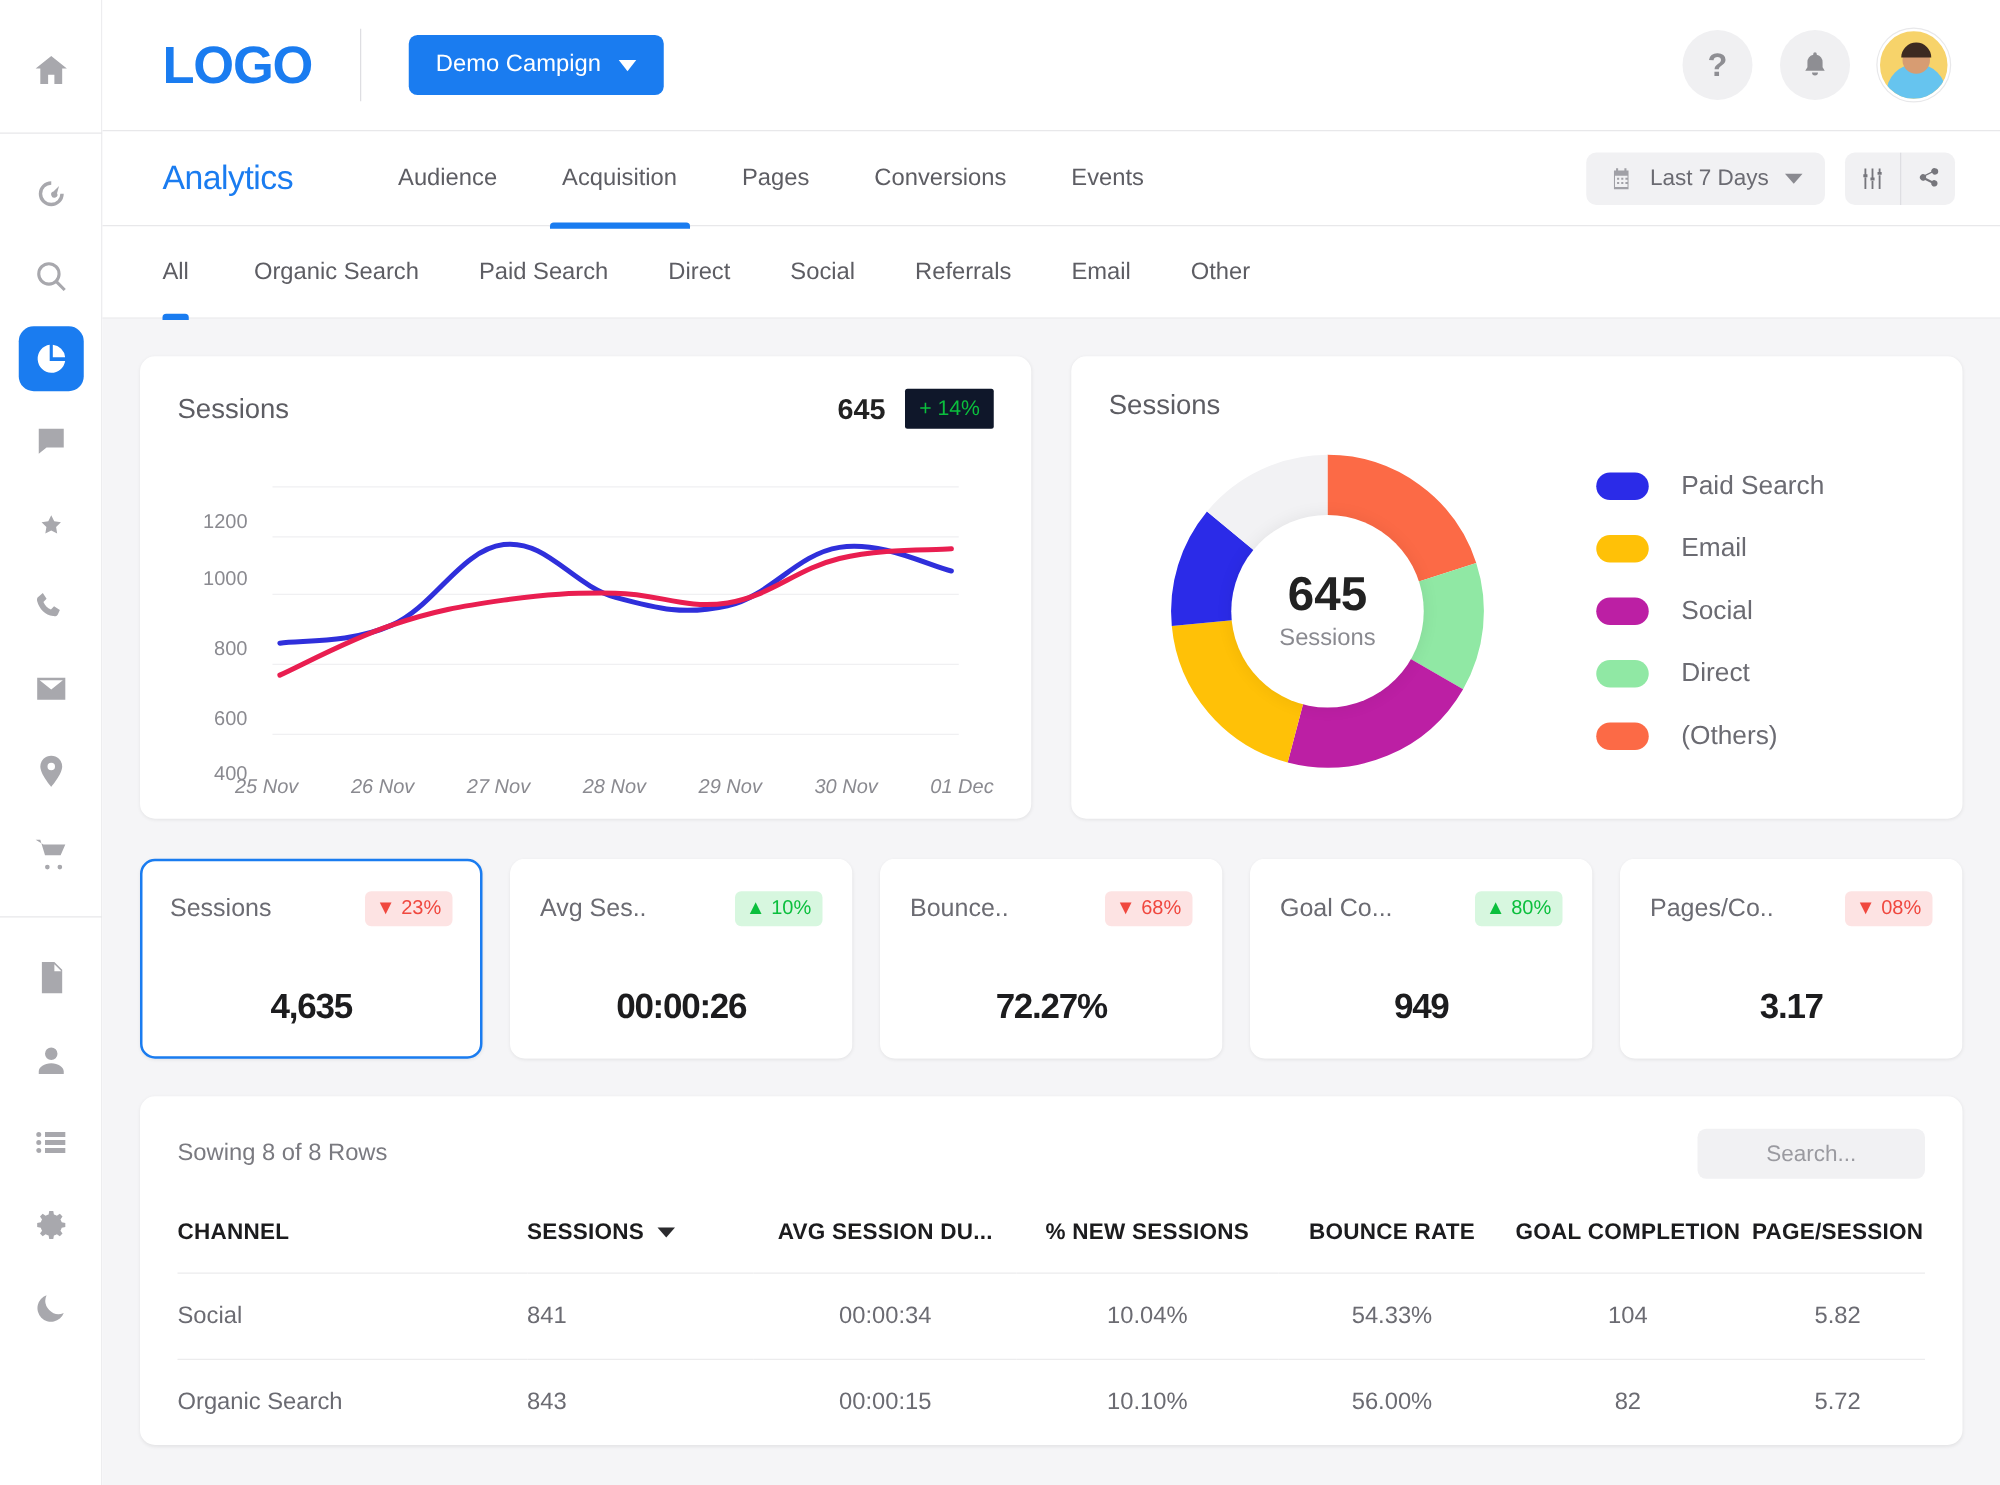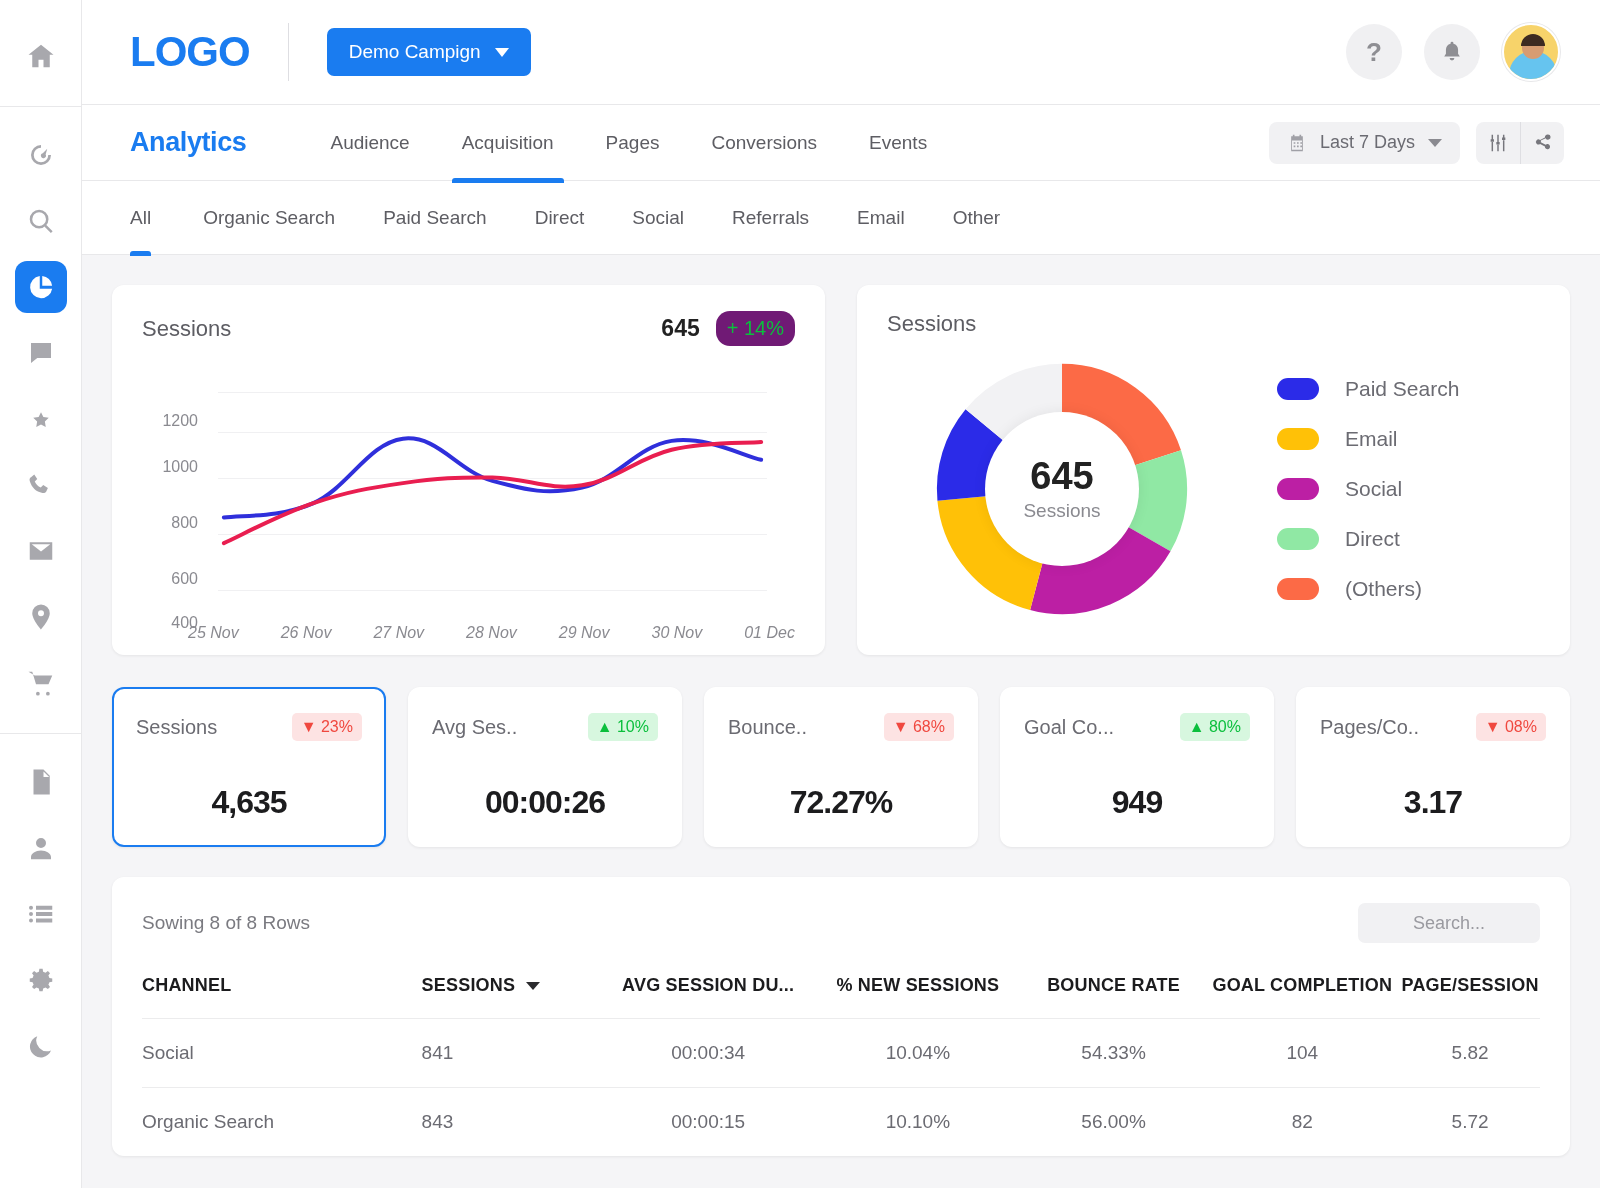--- a/index.html
+++ b/index.html
@@ -70,21 +70,21 @@
   .av-body { position:absolute; width:48px; height:28px; border-radius:24px 24px 0 0; background:#66c4ef; left:5px; bottom:0; }
 
   
   .navrow {
     height: 76px; min-height: 76px;
     display: flex; align-items: center;
     padding: 0 36px 0 48px;
     border-bottom: 1px solid #e8e8ea;
     position: relative;
   }
-  .section-title { font-size: 27px; font-weight: bold; color: #1a7cf0; margin-right: 58px; letter-spacing:-0.4px; }
+  .section-title { font-size: 27px; font-weight: normal; color: #1a7cf0; margin-right: 58px; letter-spacing:-0.4px; }
   .navtab {
     font-size: 19px; color: #5d5d63;
     padding: 0 26px; height: 76px;
     display: flex; align-items: center; position: relative; cursor: pointer;
   }
   .navtab.active::after {
     content: ''; position: absolute; bottom: -2px; left: 16px; right: 16px;
     height: 5px; background: #1a7cf0; border-radius: 3px 3px 0 0;
   }
   .nav-right { margin-left: auto; display: flex; align-items: center; gap: 16px; }
@@ -124,21 +124,21 @@
   
   .content { flex: 1; background: #f5f5f7; padding: 30px 30px 0 30px; overflow: hidden; }
   .card { background: #fff; border-radius: 12px; box-shadow: 0 1px 3px rgba(0,0,0,.07); }
 
   .charts-row { display: flex; gap: 32px; }
   .chart-card { flex: 1; height: 370px; padding: 26px 30px; position: relative; }
   .chart-head { display:flex; align-items:center; }
   .chart-title { font-size: 22px; color: #5d5d63; }
   .chart-metrics { margin-left: auto; display: flex; align-items: center; gap: 16px; }
   .chart-num { font-size: 23px; font-weight: bold; color: #222; }
-  .badge-up { background:#701a75; color:#0bbf3d; font-size:20px; padding:6px 11px; border-radius:14px; }
+  .badge-up { background:#0f172a; color:#0bbf3d; font-size:17px; padding:6px 11px; border-radius:2px; }
 
   .linechart { position: relative; margin-top: 16px; height: 280px; }
   .ylabels { position: absolute; left: 0; top: 0; width: 56px; height: 240px; }
   .ylabels span { position: absolute; right: 0; font-size: 16px; color: #8a8a90; }
   .plot { position: absolute; left: 76px; right: 28px; top: 14px; height: 226px; }
   .gridline { position: absolute; left: 0; right: 0; height: 1px; background: #f0f0f2; }
   .xlabels { position: absolute; left: 46px; right: 0; bottom: 0; display: flex; justify-content: space-between; font-style: italic; }
   .xlabels span { font-size: 16px; color: #8a8a90; }
 
   
@@ -164,21 +164,21 @@
     background:#fff; border-radius: 12px; box-shadow: 0 1px 3px rgba(0,0,0,.07);
     border: 2px solid transparent; cursor: pointer;
     display:flex; flex-direction:column;
   }
   .kpi.selected { border-color: #1a7cf0; }
   .kpi-top { display:flex; align-items:center; }
   .kpi-label { font-size: 20px; color: #6b6b72; white-space: nowrap; overflow:hidden; }
   .kpi-chg { margin-left:auto; font-size: 16px; padding: 5px 9px; border-radius: 5px; white-space: nowrap; }
   .kpi-chg.up { background: #d7f7df; color: #0bbf3d; }
   .kpi-chg.down { background: #fde3e3; color: #f0483f; }
-  .kpi-val { font-size: 32px; font-weight: bold; color: #1c1c1e; margin-top: auto; text-align: center; letter-spacing:-1px; }
+  .kpi-val { font-size: 28px; font-weight: bold; color: #1c1c1e; margin-top: auto; text-align: center; letter-spacing:-1px; }
 
   
   .table-card { margin-top: 30px; padding: 26px 30px 0 30px; }
   .table-head-row { display:flex; align-items:center; }
   .rows-count { font-size: 19px; color: #7a7a80; }
   .tbl-search {
     margin-left:auto; width: 182px; height: 40px;
     background: #f1f1f3; border: none; border-radius: 7px;
     text-align: center; font-size: 18px; color: #9a9aa0;
     font-family: "Liberation Sans", sans-serif;

